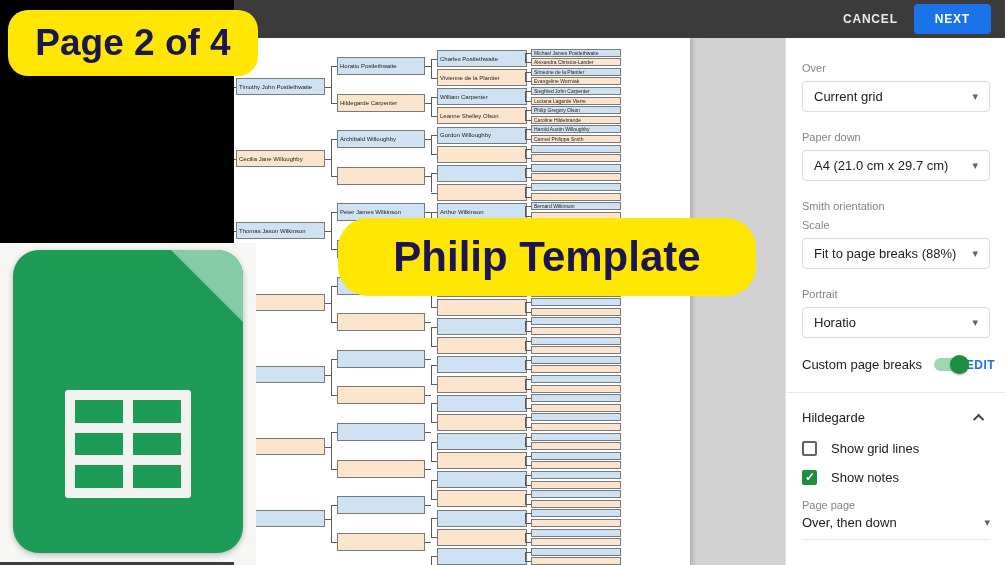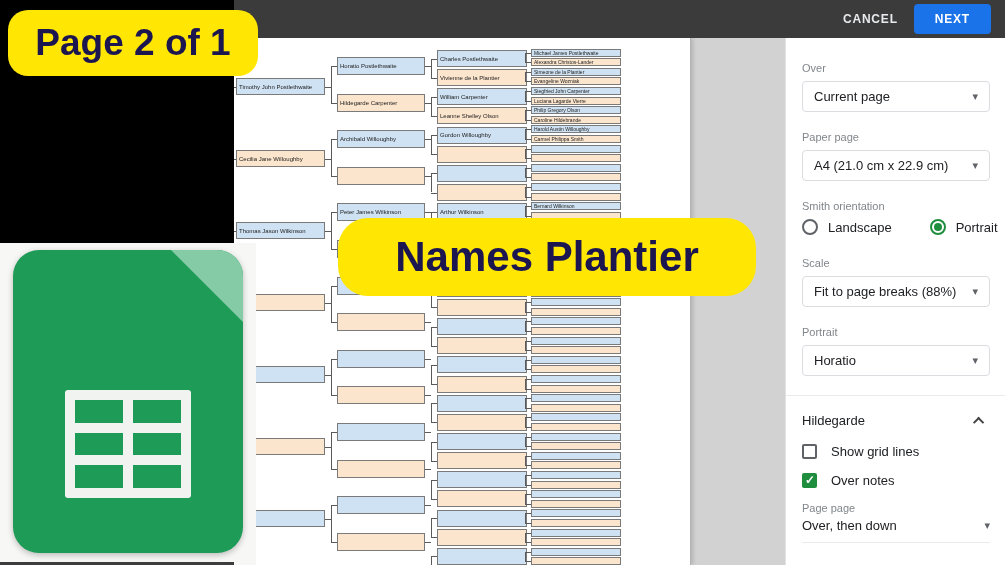--- a/index.html
+++ b/index.html
@@ -403,71 +403,72 @@
         <span></span>
         <span></span>
         <span></span>
         <span></span>
         <span></span>
     </div>
   </div>
   <div class="bottom-line"></div>
 </div>
 
-<div class="badge">Page 2 of 1</div>
-<div class="banner">Names Plantier</div>
+<div class="badge">Page 2 of 4</div>
+<div class="banner">Philip Template</div>
 
 <div class="sidebar">
   <div class="s-label">Over</div>
   <div class="dropdown">
-    <span>Current page</span>
+    <span>Current grid</span>
     <span class="caret">▾</span>
   </div>
 
-  <div class="s-label">Paper page</div>
+  <div class="s-label">Paper down</div>
   <div class="dropdown">
-    <span>A4 (21.0 cm x 22.9 cm)</span>
+    <span>A4 (21.0 cm x 29.7 cm)</span>
     <span class="caret">▾</span>
   </div>
 
   <div class="s-label">Smith orientation</div>
-  <div class="radio-row">
-    <span class="radio"></span>
-    <span class="radio-label">Landscape</span>
-    <span class="radio selected"></span>
-    <span class="radio-label">Portrait</span>
-  </div>
 
   <div class="s-label">Scale</div>
   <div class="dropdown">
     <span>Fit to page breaks (88%)</span>
     <span class="caret">▾</span>
   </div>
 
   <div class="s-label">Portrait</div>
   <div class="dropdown">
     <span>Horatio</span>
     <span class="caret">▾</span>
   </div>
 
+  <div class="breaks-row">
+    <span class="breaks-label">Custom page breaks</span>
+    <span class="toggle on">
+        <span class="thumb"></span>
+      </span>
+    <span class="edit-link">EDIT</span>
+  </div>
 
   <div class="divider"></div>
 
   <div class="fmt-header">
     <span class="fmt-title">Hildegarde</span>
     <span class="chev-up"></span>
   </div>
 
   <div class="cb-row">
     <span class="cb"></span>
     <span class="cb-label">Show grid lines</span>
   </div>
   <div class="cb-row">
     <span class="cb checked"></span>
-    <span class="cb-label">Over notes</span>
+    <span class="cb-label">Show notes</span>
   </div>
 
   <div class="po-label">Page page</div>
   <div class="po-row">
     <span class="po-value">Over, then down</span>
     <span class="caret">▾</span>
   </div>
 
 </div>
 

